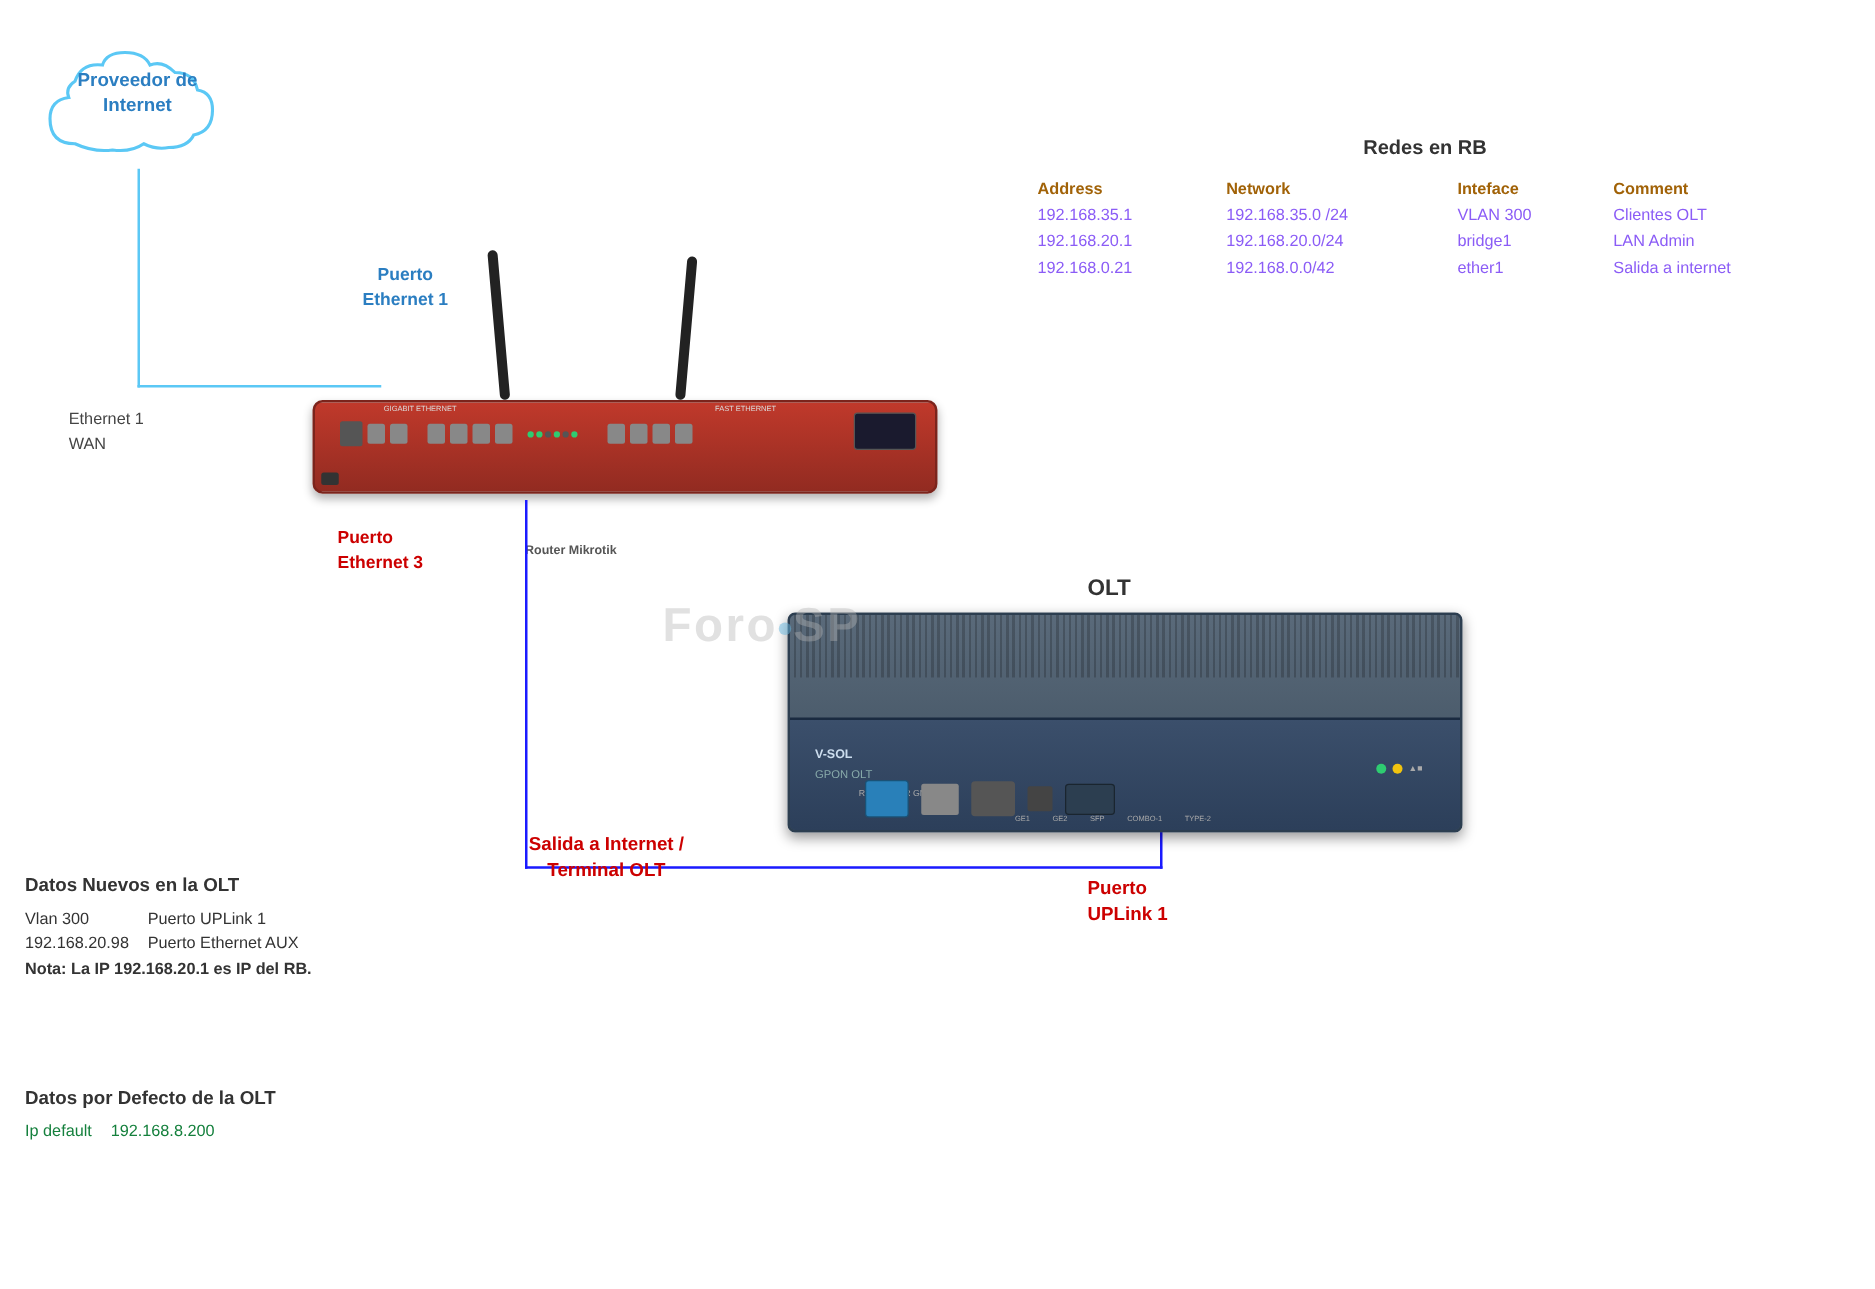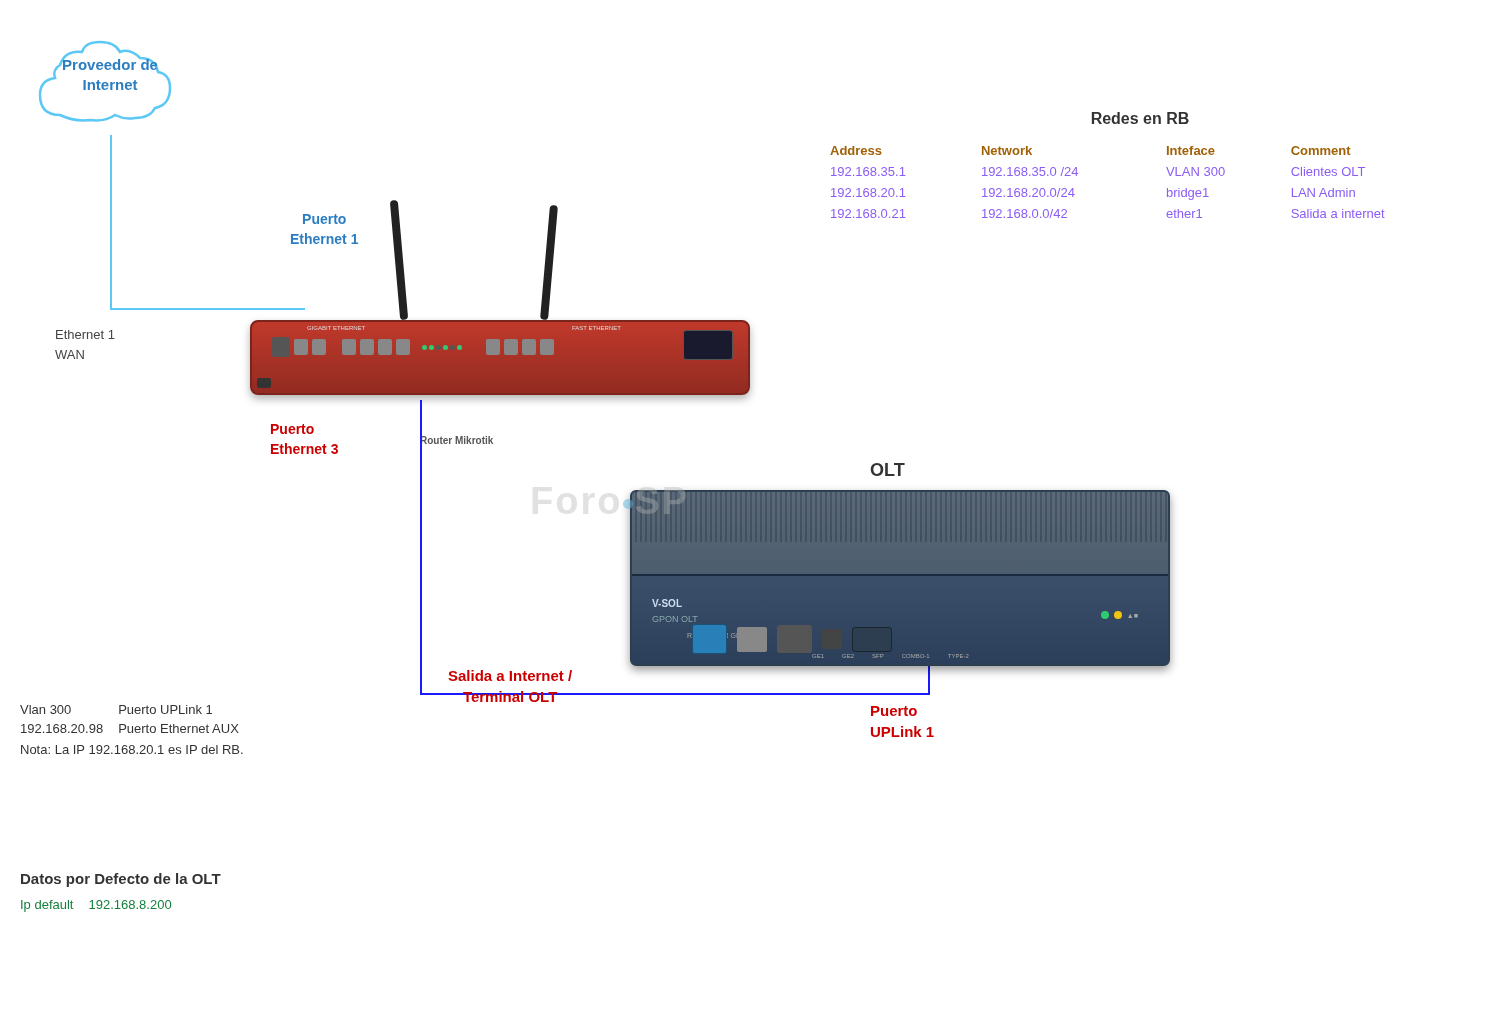--- a/index.html
+++ b/index.html
@@ -194,21 +194,21 @@
       left: 928px;
       top: 620px;
       width: 2px;
       height: 75px;
       background: #1a1aff;
     }
 
     
     .salida-label {
       position: absolute;
-      left: 448px;
+      left: 423px;
       top: 665px;
       font-size: 15px;
       font-weight: bold;
       color: #cc0000;
       line-height: 1.4;
       text-align: center;
     }
 
     
     .puerto-uplink-label {
@@ -380,21 +380,21 @@
     .datos-nuevos-table td {
       font-size: 13px;
       color: #333;
       padding: 2px 15px 2px 0;
       vertical-align: top;
     }
     .datos-nuevos-note {
       font-size: 13px;
       color: #333;
       margin-top: 4px;
-      font-weight: normal;
+      font-weight: bold;
     }
 
     
     .datos-defecto-section {
       position: absolute;
       left: 20px;
       top: 870px;
       width: 400px;
     }
     .datos-defecto-title {
@@ -596,20 +596,23 @@
           <td>192.168.0.21</td>
           <td>192.168.0.0/42</td>
           <td>ether1</td>
           <td>Salida a internet</td>
         </tr>
       </tbody>
   </table>
 </div>
 
 <div class="datos-nuevos-section">
+  <div class="datos-nuevos-title">
+    <span>Datos Nuevos en  la OLT</span>
+  </div>
   <table class="datos-nuevos-table">
     <tbody id="datos-nuevos-tbody">
     <tr>
           <td>Vlan 300</td>
           <td>Puerto UPLink 1</td>
         </tr>
         <tr>
           <td>192.168.20.98</td>
           <td>Puerto Ethernet AUX</td>
         </tr>

